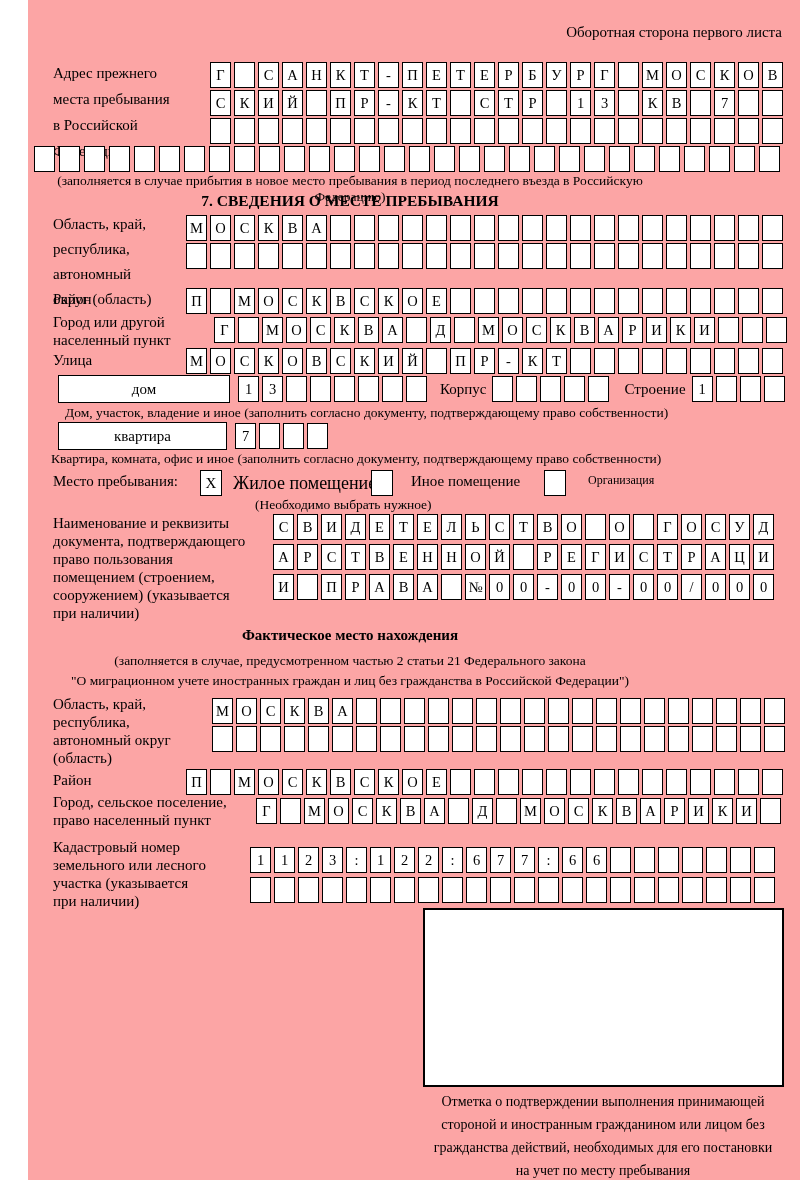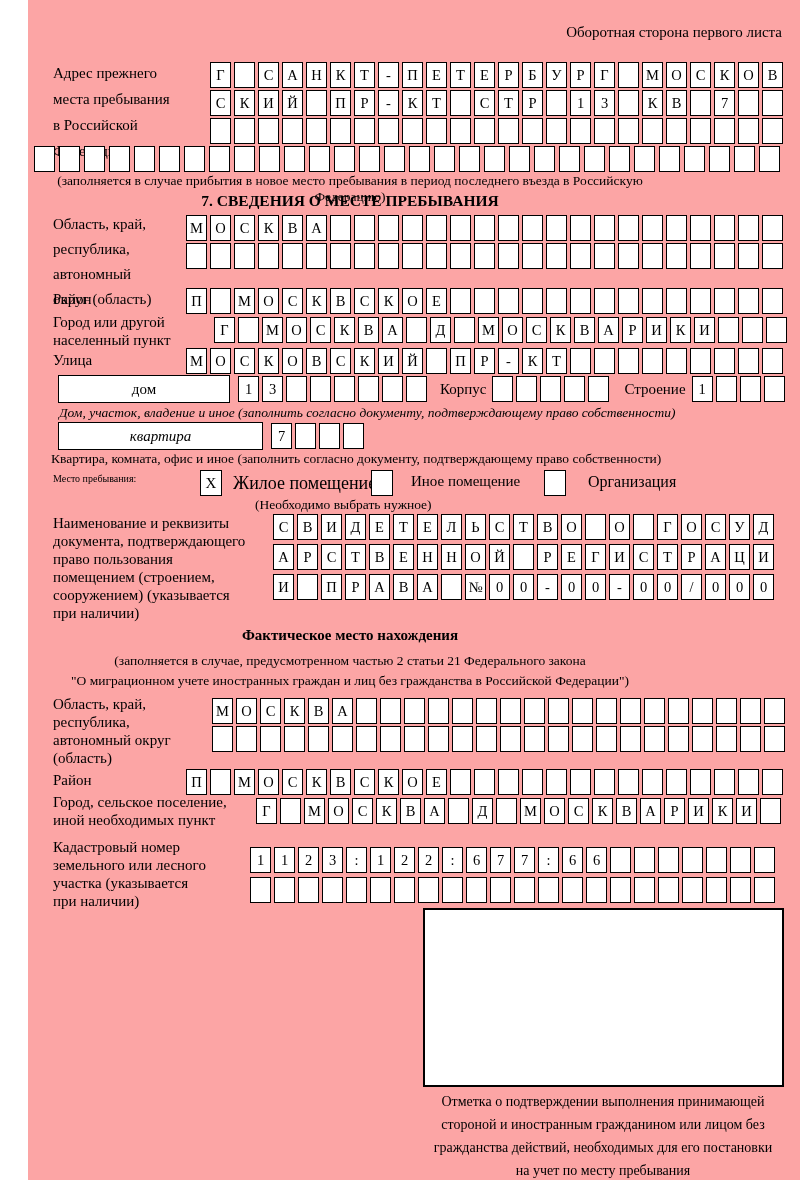--- a/index.html
+++ b/index.html
@@ -330,41 +330,41 @@
       </div>
     <div class="gap6"></div>
     <div class="mid-label">Строение</div>
     <div class="inline-cells">
         <span class="cell">1</span>
         <span class="cell"></span>
         <span class="cell"></span>
         <span class="cell"></span>
       </div>
   </div>
-  <div class="abs caption" style="left:31px;top:405px;font-style:italic;">Дом, участок, владение и иное (заполнить согласно документу, подтверждающему право собственности)</div>
+  <div class="abs caption" style="left:37px;top:405px;">Дом, участок, владение и иное (заполнить согласно документу, подтверждающему право собственности)</div>
 
   <div class="fieldrow" style="left:30px;top:422px;">
-    <div class="field-box" style="width:205px;font-style:italic;">квартира</div>
+    <div class="field-box" style="width:169px;">квартира</div>
     <div class="gap8"></div>
     <div class="inline-cells">
         <span class="cell">7</span>
         <span class="cell"></span>
         <span class="cell"></span>
         <span class="cell"></span>
       </div>
   </div>
   <div class="abs caption" style="left:23px;top:451px;">Квартира, комната, офис и иное (заполнить согласно документу, подтверждающему право собственности)</div>
 
-  <div class="abs" style="left:25px;top:473px;font-size:10px;">Место пребывания:</div>
+  <div class="abs" style="left:25px;top:473px;font-size:15px;">Место пребывания:</div>
   <div class="checkbox" style="left:172px;top:470px;">X</div>
   <div class="abs" style="left:205px;top:473px;font-size:18px;">Жилое помещение</div>
   <div class="checkbox" style="left:343px;top:470px;"></div>
   <div class="abs" style="left:383px;top:473px;font-size:15px;">Иное помещение</div>
   <div class="checkbox" style="left:516px;top:470px;"></div>
-  <div class="abs" style="left:560px;top:473px;font-size:16px;">Организация</div>
+  <div class="abs" style="left:560px;top:473px;font-size:12px;">Организация</div>
   <div class="abs caption" style="left:227px;top:497px;">(Необходимо выбрать нужное)</div>
 
   <div class="abs lbl tight" style="left:25px;top:514px;">Наименование и реквизиты
 документа, подтверждающего
 право пользования
 помещением (строением,
 сооружением) (указывается
 при наличии)</div>
   <div class="cells" style="left:245px;top:514px;">
       <span class="cell">С</span>
@@ -520,21 +520,21 @@
       <span class="cell"></span>
       <span class="cell"></span>
       <span class="cell"></span>
       <span class="cell"></span>
       <span class="cell"></span>
       <span class="cell"></span>
       <span class="cell"></span>
     </div>
 
   <div class="abs lbl tight" style="left:25px;top:793px;">Город, сельское поселение,
-иной необходимых пункт</div>
+право населенный пункт</div>
   <div class="cells" style="left:228px;top:798px;">
       <span class="cell">Г</span>
       <span class="cell"></span>
       <span class="cell">М</span>
       <span class="cell">О</span>
       <span class="cell">С</span>
       <span class="cell">К</span>
       <span class="cell">В</span>
       <span class="cell">А</span>
       <span class="cell"></span>

